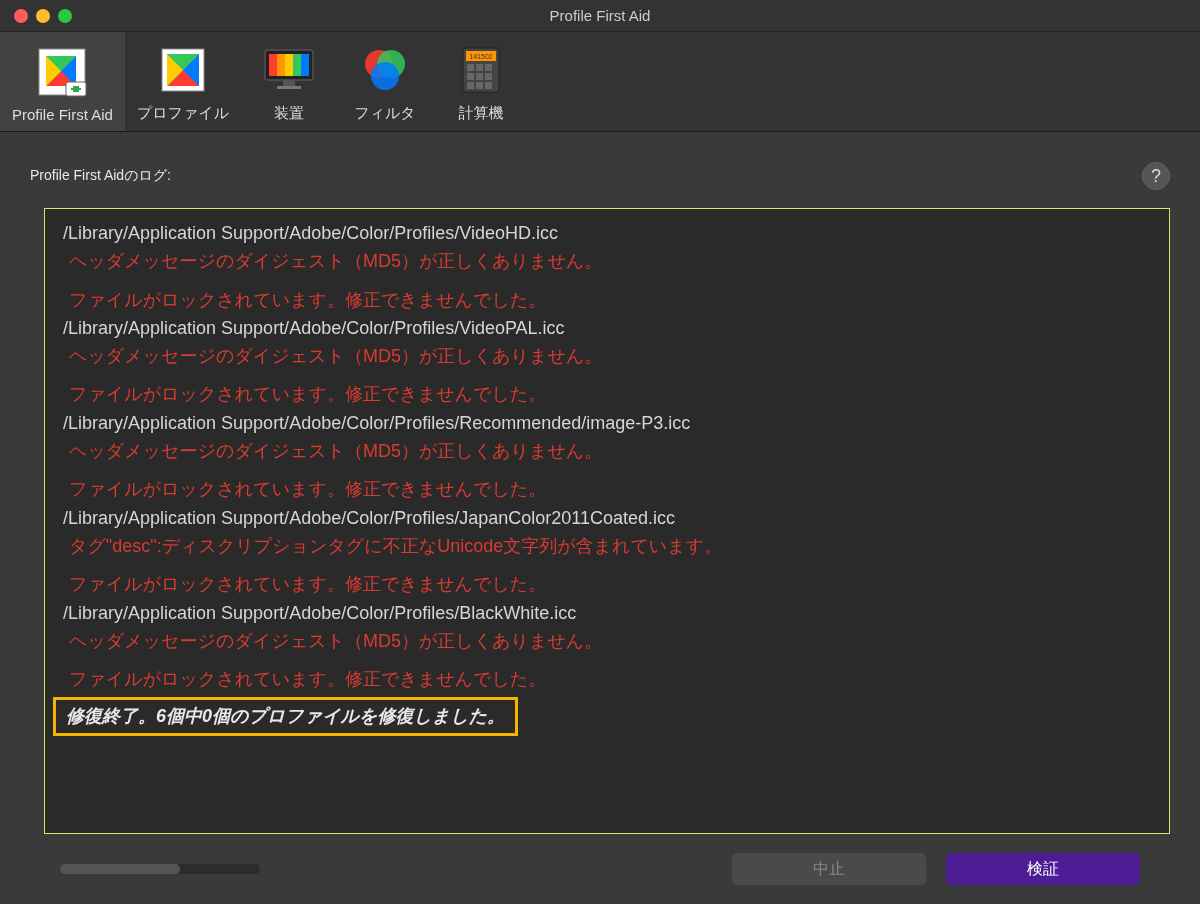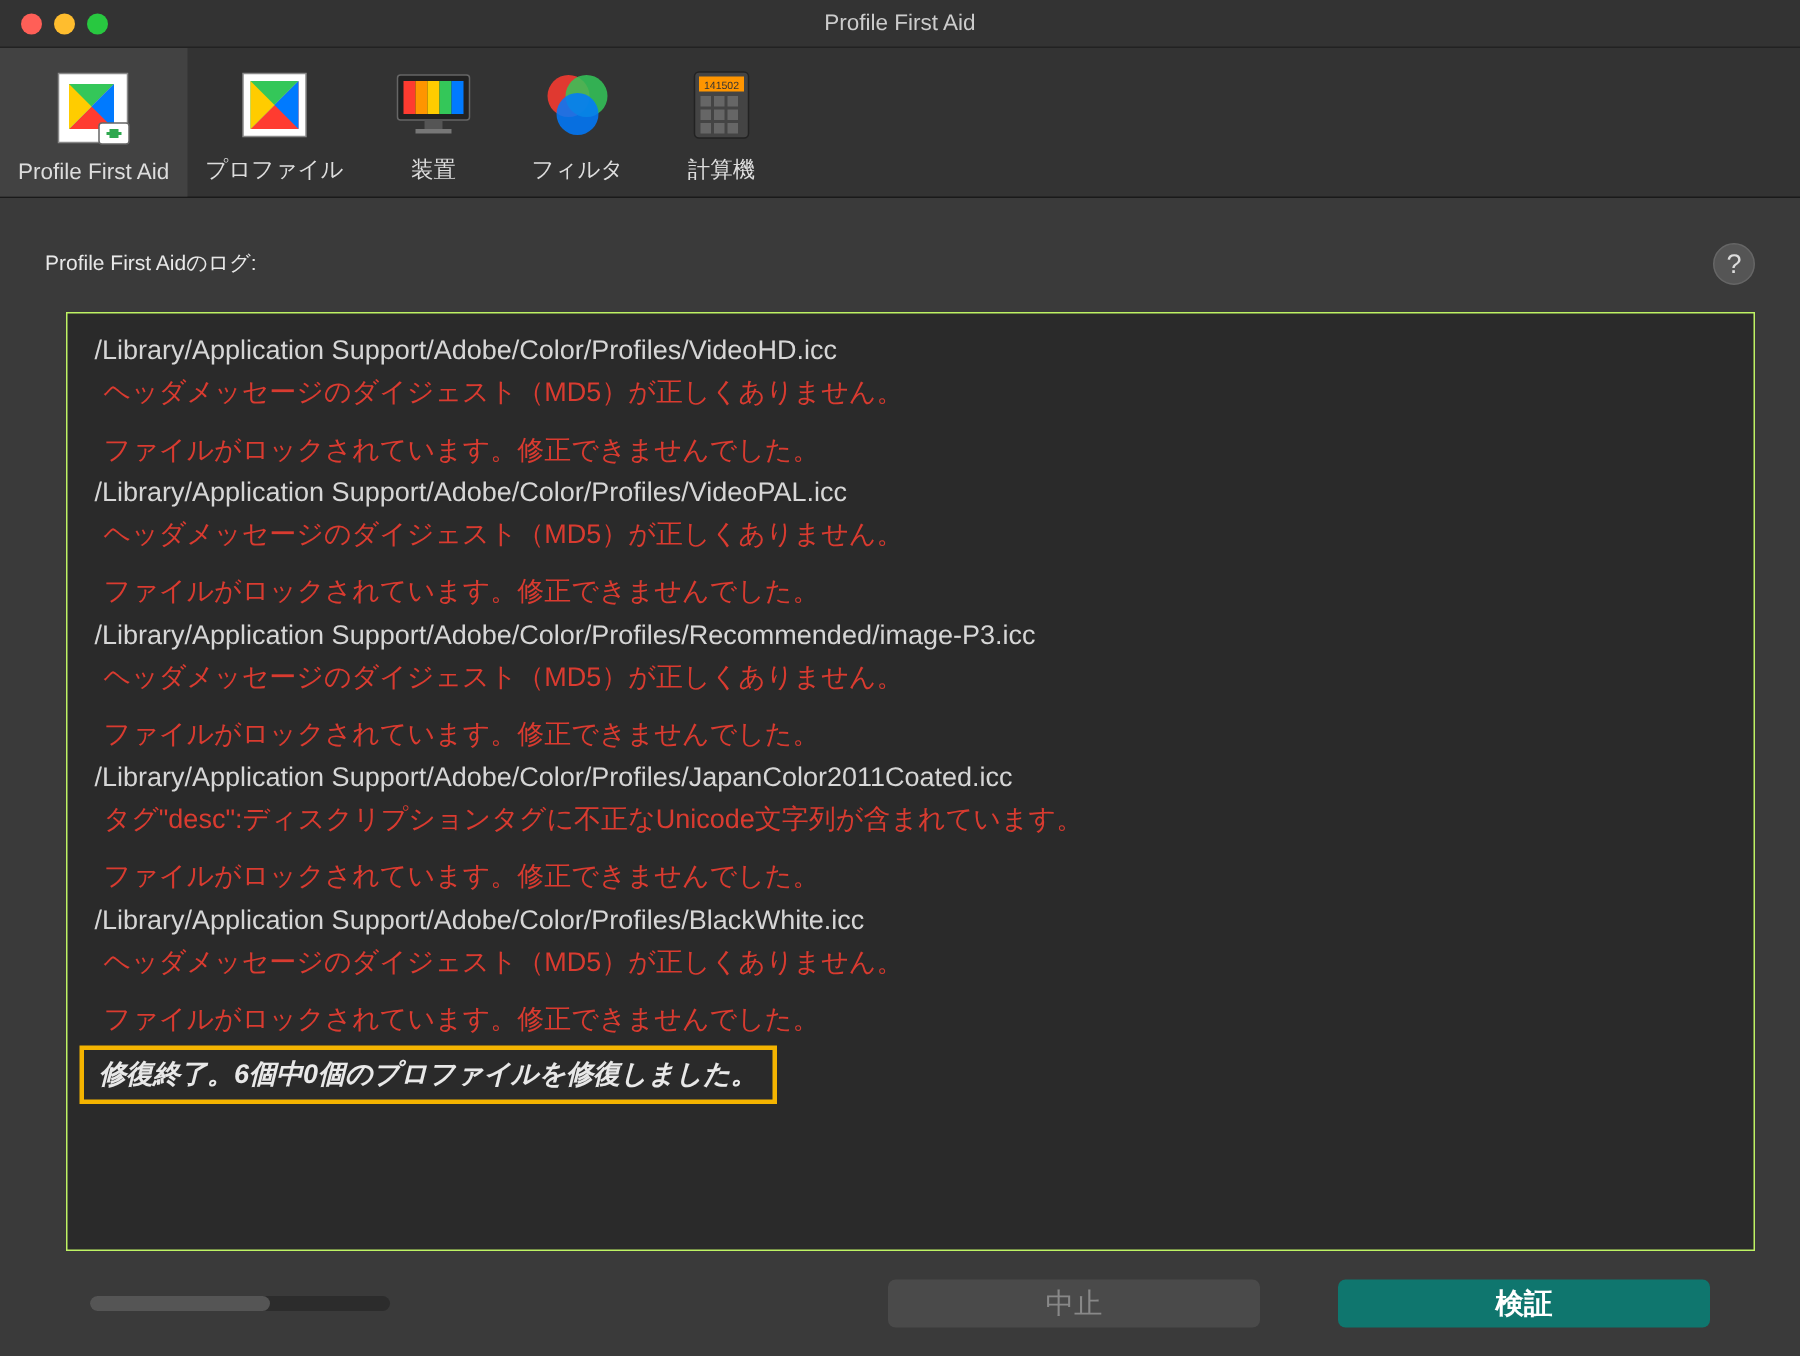--- a/index.html
+++ b/index.html
@@ -126,32 +126,31 @@
   background: #2c2c2c;
   border-radius: 5px;
   position: relative;
 }
 .scrollbar-thumb {
   width: 120px; height: 10px;
   background: #555; border-radius: 5px;
 }
 .spacer { flex: 1; }
 .btn {
-  width: 248px;
+  width: 194px;
   height: 32px;
   border-radius: 5px;
-  font-size: 19px;
+  font-size: 16px;
   border: none;
   cursor: pointer;
   color: #eee;
-  margin-left: 32px;
 }
 .btn.secondary { background: #5a5a5a; }
 .btn.secondary.disabled { background: #4a4a4a; color: #888; cursor: default; }
-.btn.primary { background: #0f766e; color: #fff; font-weight: bold; }
+.btn.primary { background: #4c1d95; color: #fff; }
 </style>
 </head>
 <body>
 
 <div class="window">
 
   <div class="titlebar">
     <div class="traffic-lights">
       <div class="light close"></div>
       <div class="light min"></div>

